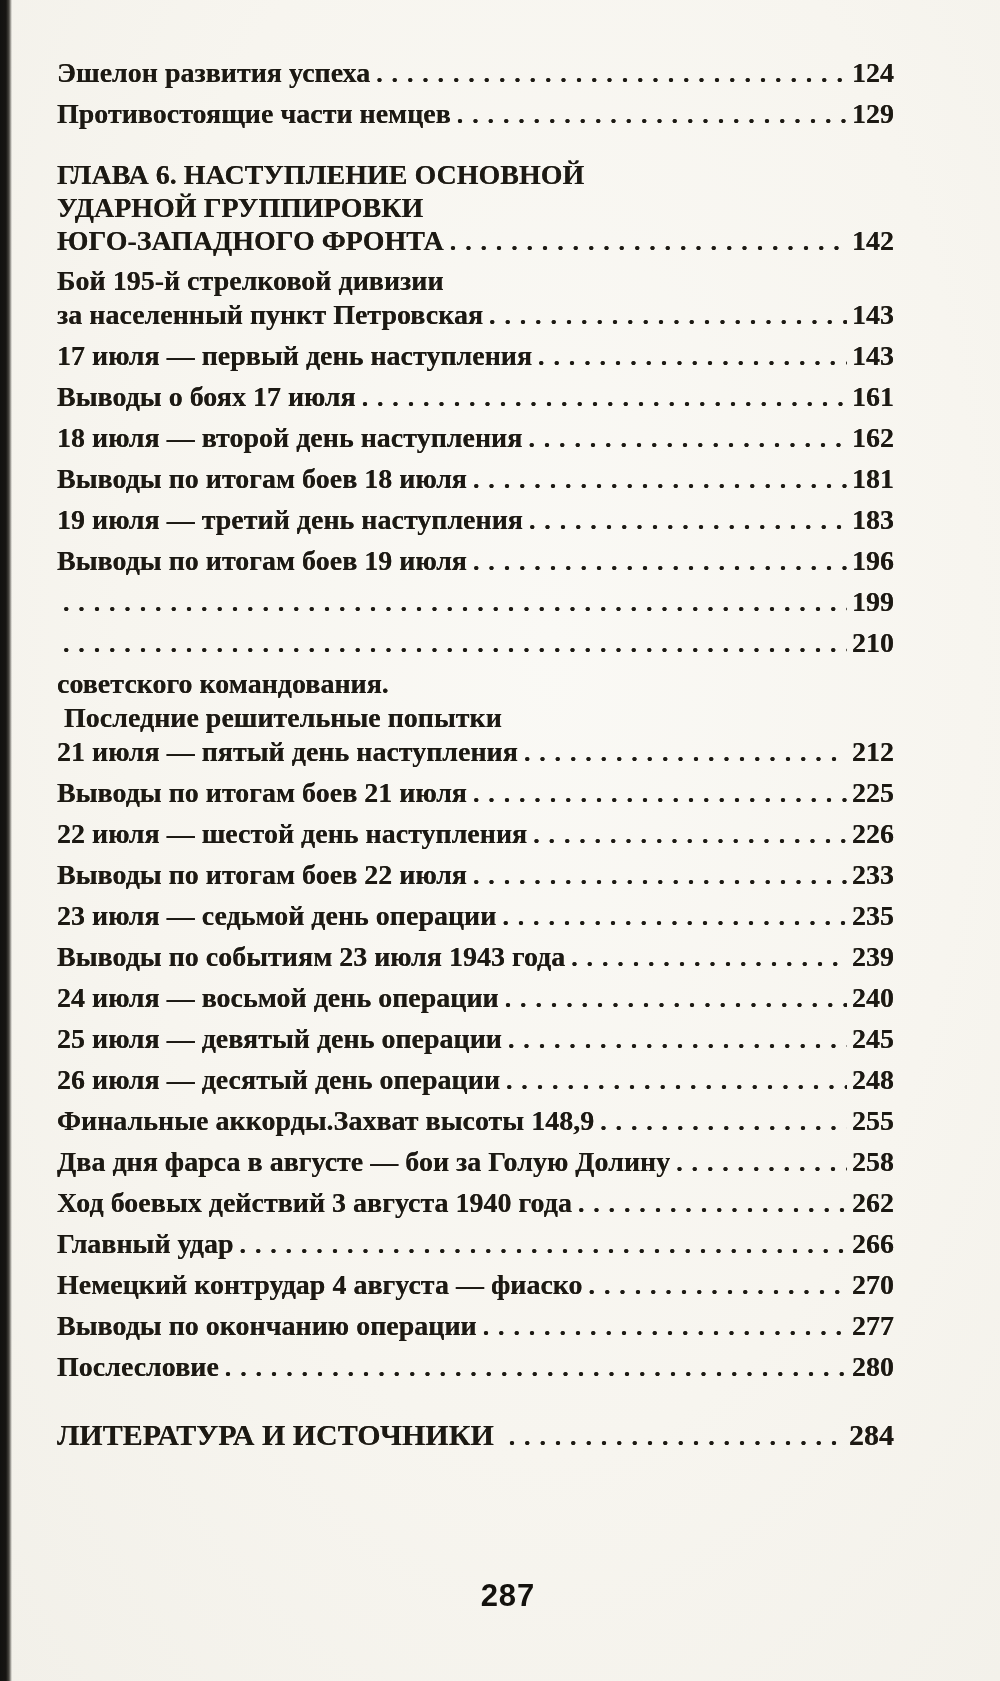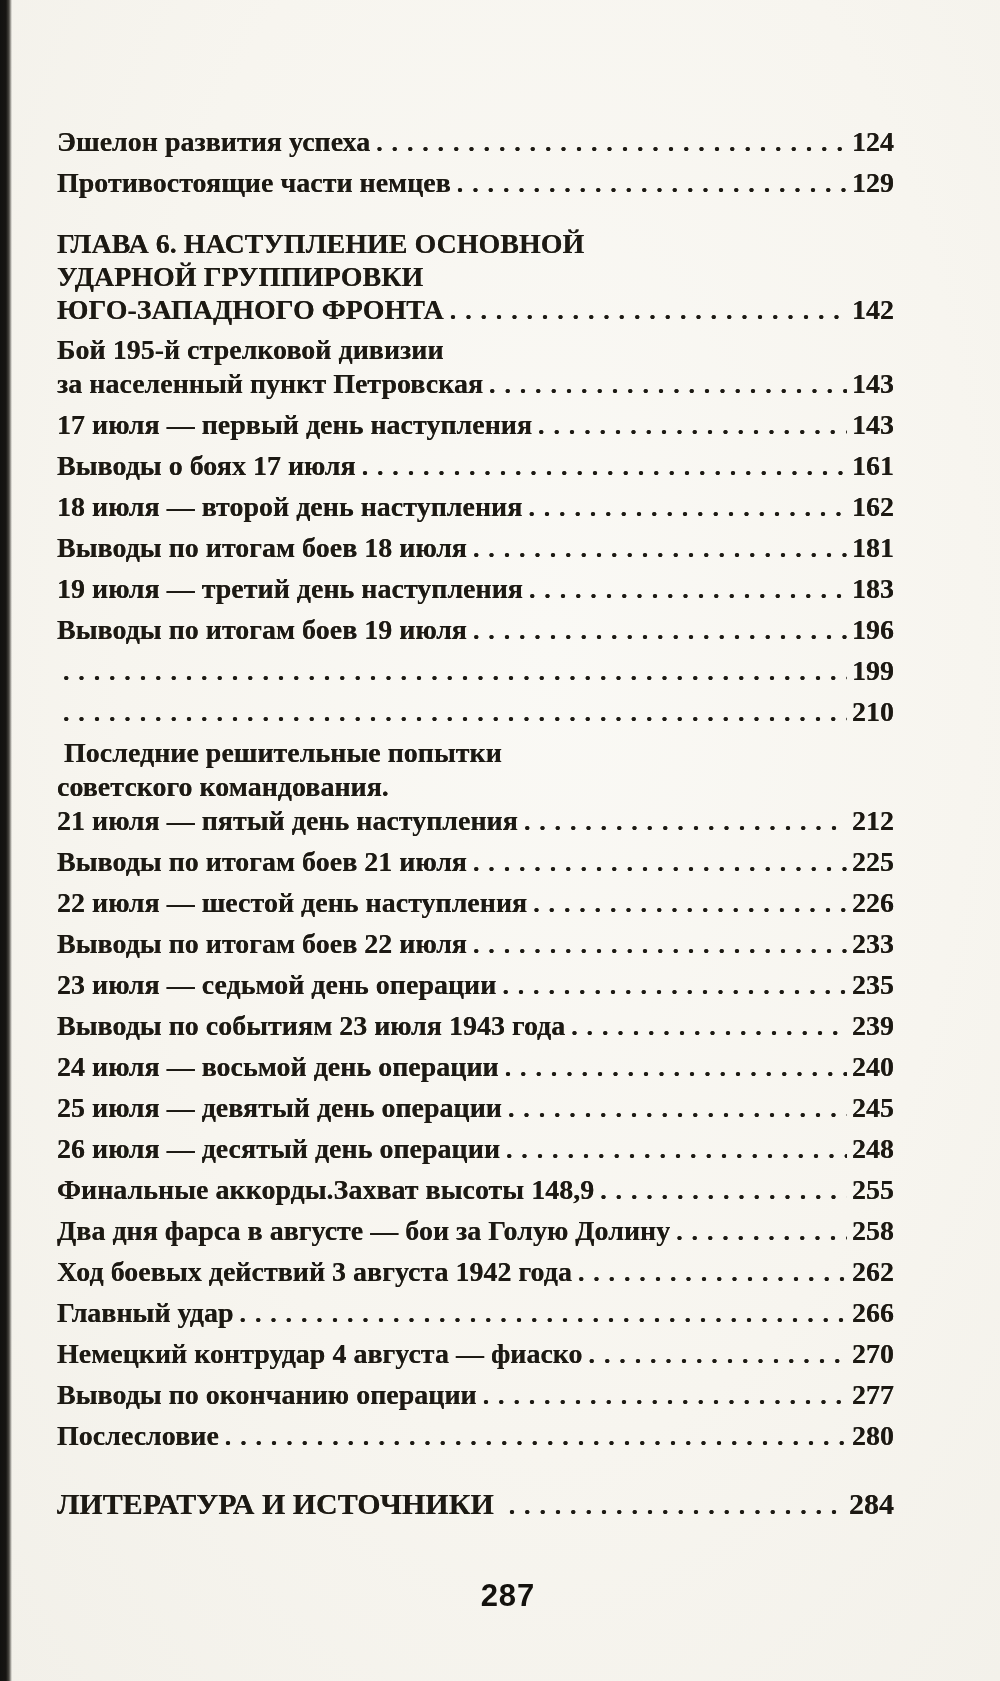--- a/index.html
+++ b/index.html
@@ -14,21 +14,21 @@
     background-image:radial-gradient(ellipse at 55% 38%, #faf9f5 0%, #f7f5ef 55%, #f2f0e9 100%);
     color:#1c1913;
     font-weight:bold;
   }
   .edge{
     position:absolute;left:0;top:0;width:12px;height:100%;
     background:linear-gradient(90deg,#121210 0,#161512 6px,#4a4842 9px,rgba(70,68,60,0) 12px);
   }
   .toc{
     position:absolute;left:57px;right:106px;top:0;
-    padding-top:119px;
+    padding-top:50px;
     text-shadow:0 0 .6px rgba(25,20,10,.75);
   }
   .entry{margin-top:6px;font-size:28px;line-height:34px;}
   .entry.chapter{margin-top:26px;line-height:33px;}
   .entry.section{margin-top:32px;font-size:30px;line-height:36px;}
   .line{white-space:nowrap;}
   .indent{padding-left:7px;}
   .row{display:flex;align-items:baseline;}
   .title{white-space:nowrap;flex:0 0 auto;}
   .leader{flex:1 1 auto;min-width:0;overflow:hidden;white-space:nowrap;margin:0 5px 0 6px;}
@@ -129,22 +129,22 @@
           <span class="pagenum">199</span>
         </div>
       </div>
       <div class="entry">
         <div class="row">
           <span class="leader"></span>
           <span class="pagenum">210</span>
         </div>
       </div>
       <div class="entry">
+        <div class="line">советского командования.</div>
         <div class="line indent">Последние решительные попытки</div>
-        <div class="line">советского командования.</div>
         <div class="row">
           <span class="title">21 июля — пятый день наступления</span>
           <span class="leader"></span>
           <span class="pagenum">212</span>
         </div>
       </div>
       <div class="entry">
         <div class="row">
           <span class="title">Выводы по итогам боев 21 июля</span>
           <span class="leader"></span>
@@ -209,21 +209,21 @@
       </div>
       <div class="entry">
         <div class="row">
           <span class="title">Два дня фарса в августе — бои за Голую Долину</span>
           <span class="leader"></span>
           <span class="pagenum">258</span>
         </div>
       </div>
       <div class="entry">
         <div class="row">
-          <span class="title">Ход боевых действий 3 августа 1942 года</span>
+          <span class="title">Ход боевых действий 3 августа 1940 года</span>
           <span class="leader"></span>
           <span class="pagenum">262</span>
         </div>
       </div>
       <div class="entry">
         <div class="row">
           <span class="title">Главный удар</span>
           <span class="leader"></span>
           <span class="pagenum">266</span>
         </div>

